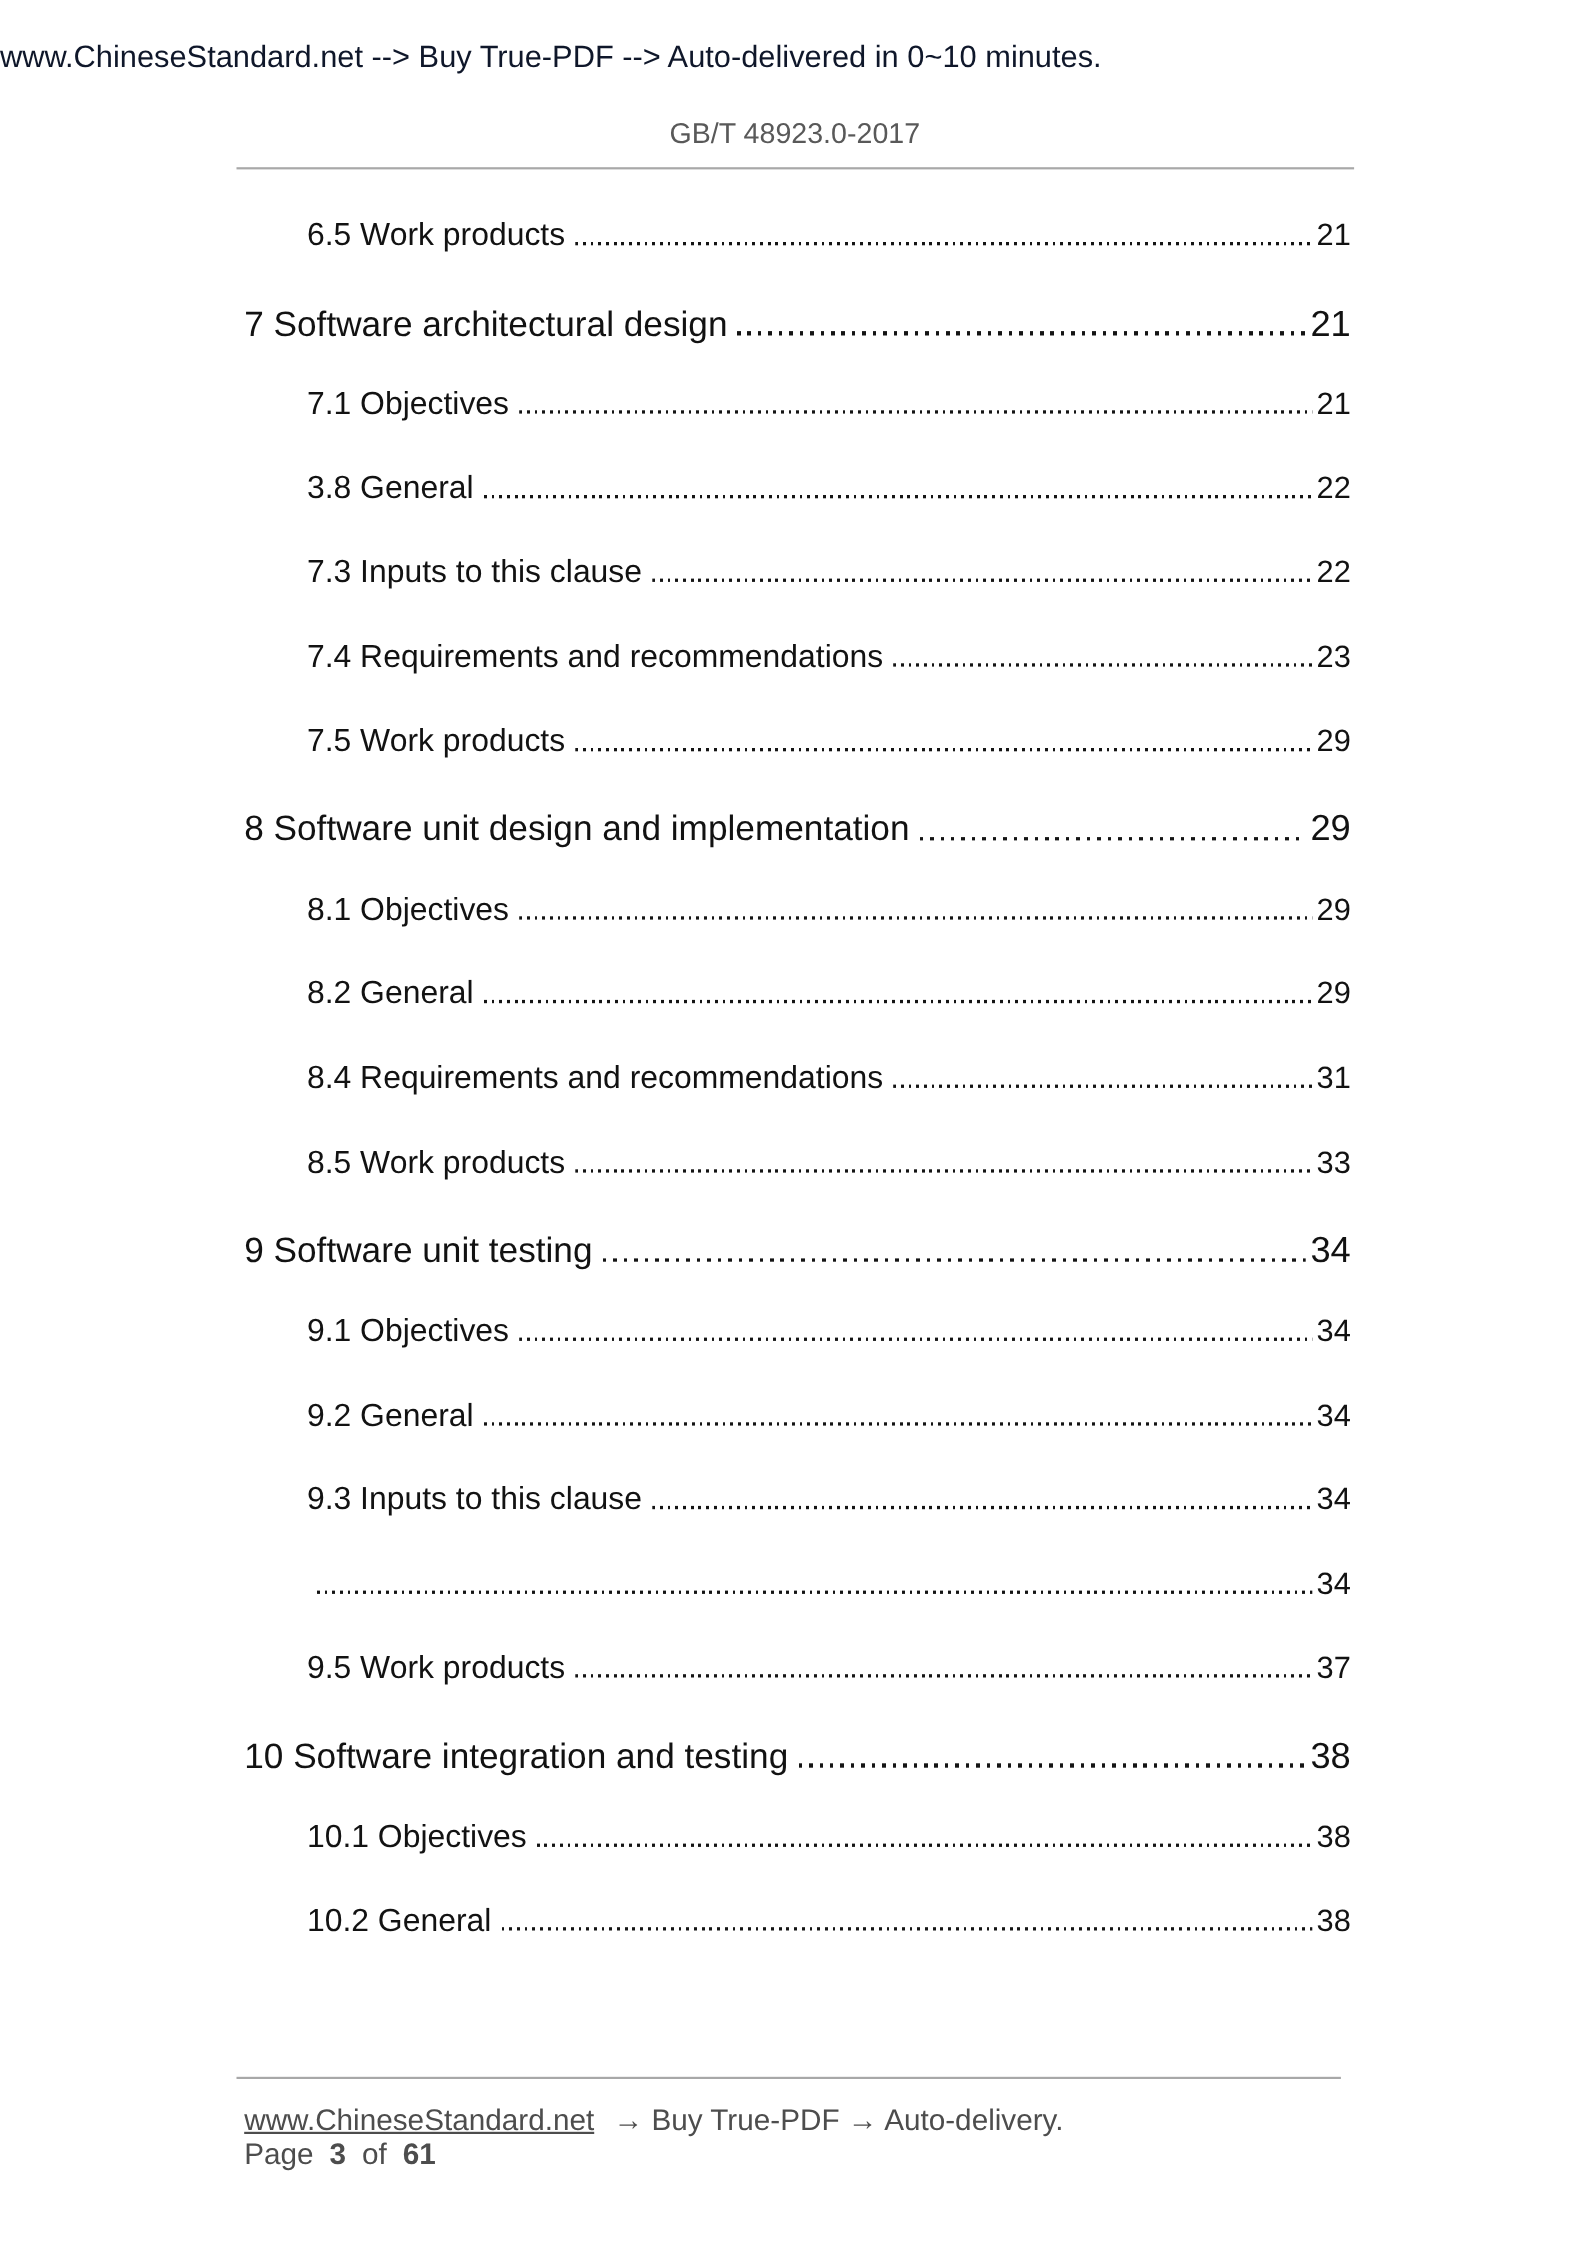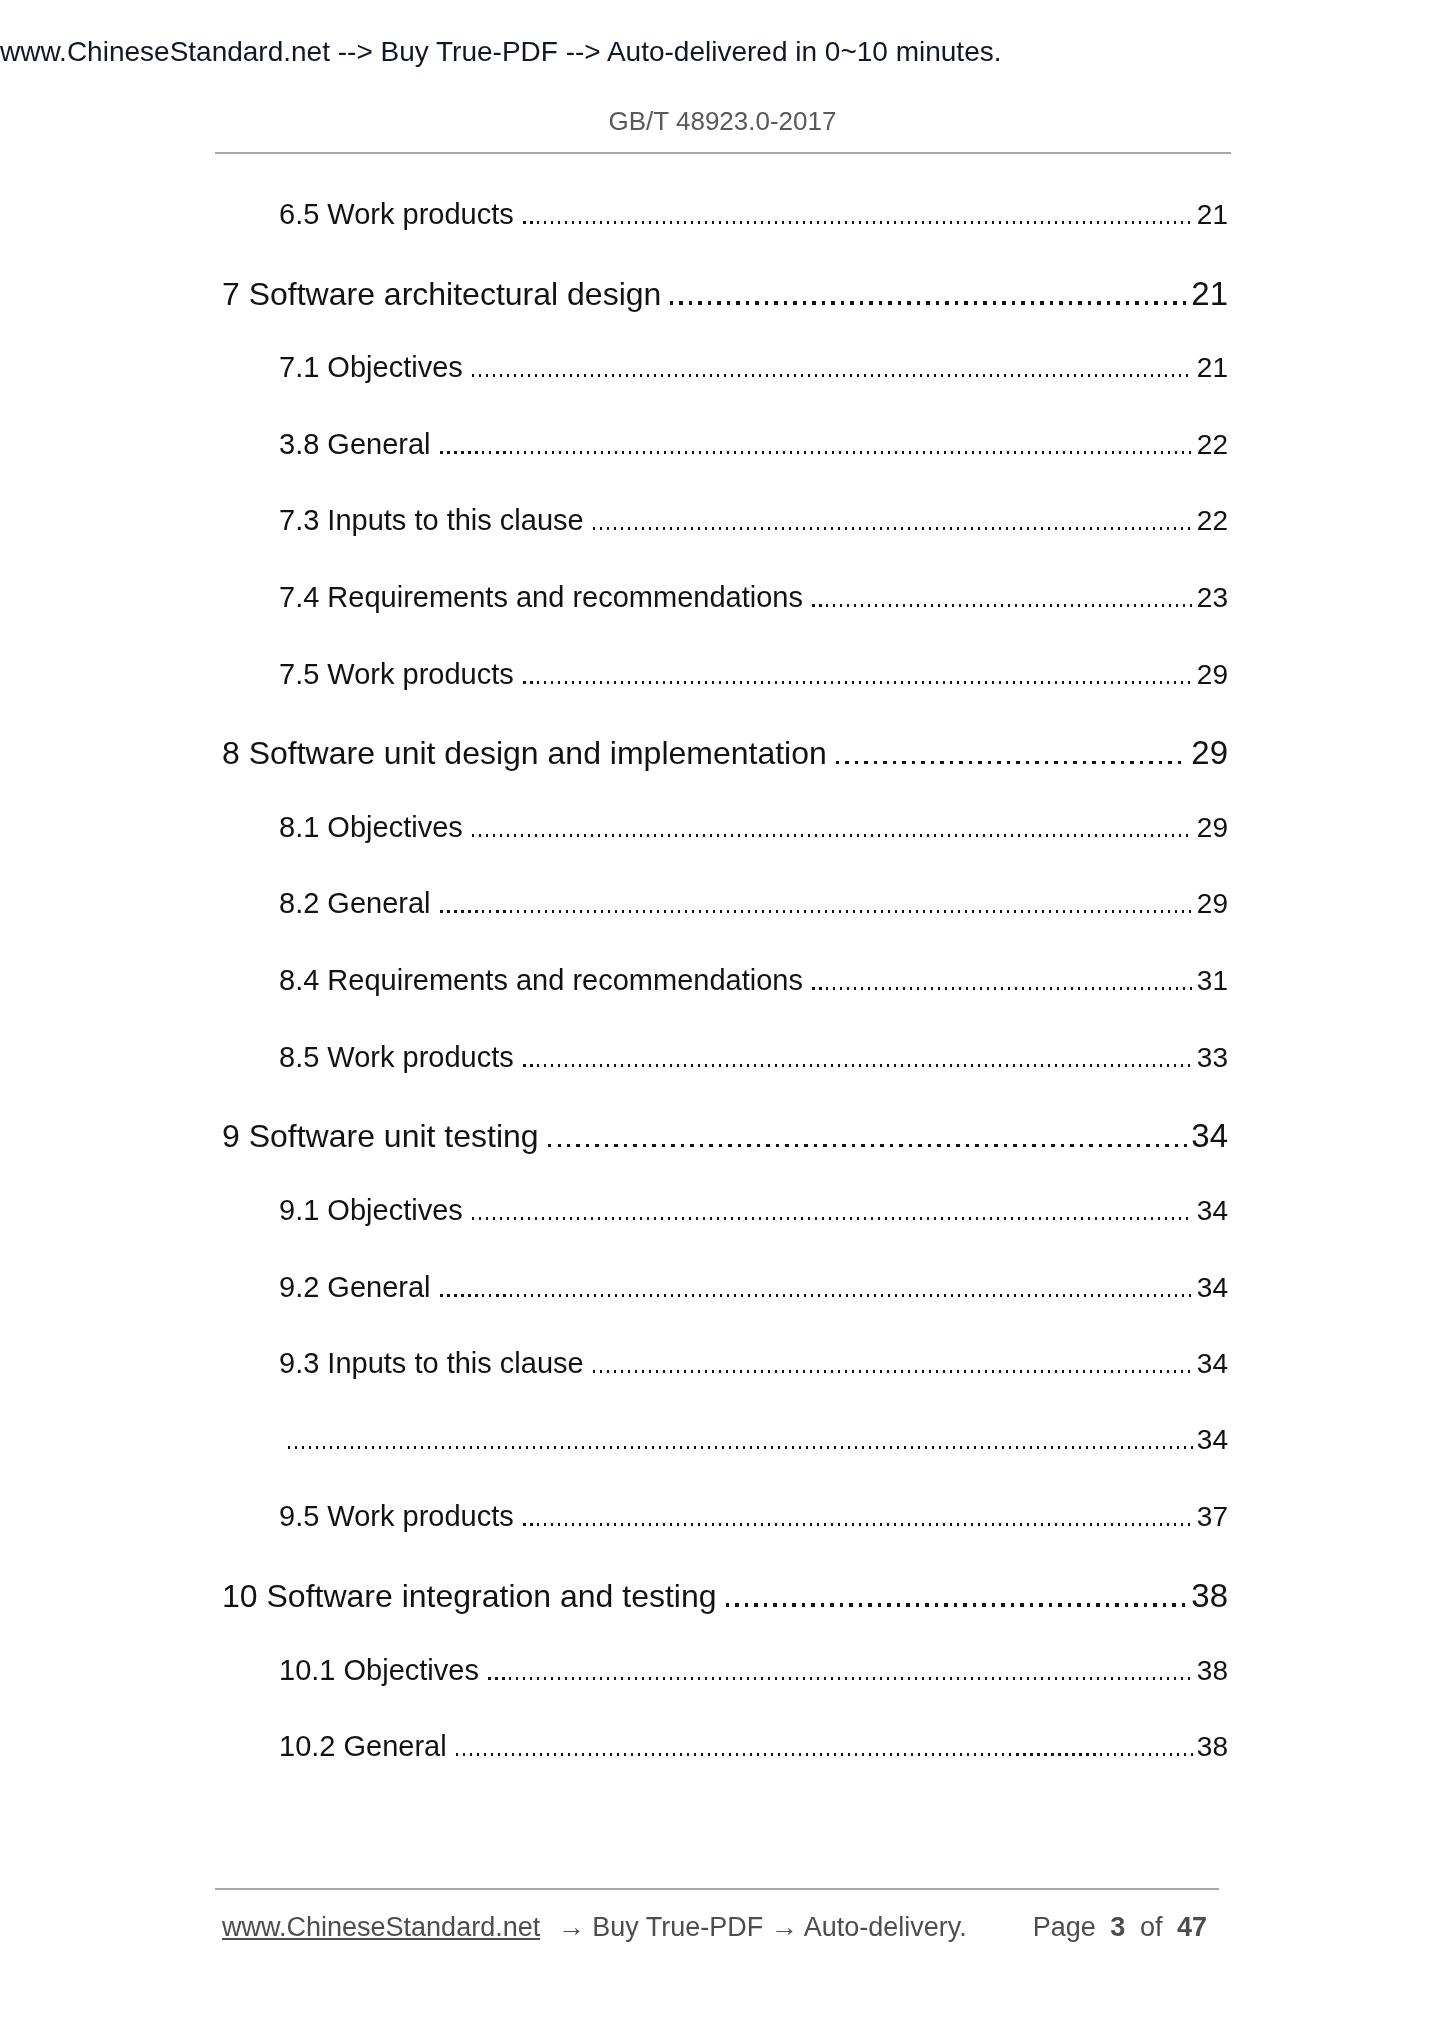--- a/index.html
+++ b/index.html
@@ -44,21 +44,21 @@
     background:repeating-linear-gradient(to right,#141414 0 3.2px, transparent 3.2px 9.5px);
   }
   .toc-page { white-space:nowrap; }
   .l1 .toc-page { font-size:33px; }
   .l2 .toc-page { font-size:28px; }
 
   
   .footer {
     position:absolute; top:1912px; left:222px; width:992px;
     display:flex; justify-content:space-between; align-items:baseline;
-    font-size:27px; color:#4d4d4d;
+    font-size:27px; color:#4d4d4d;flex-direction:column;
   }
   .footer-left { white-space:nowrap; }
   .footer-link { text-decoration:underline; color:#4d4d4d; cursor:pointer; }
   .footer-tagline { margin-left:10px; }
   .footer-right { white-space:nowrap; }
   .pg-bold { font-weight:bold; margin:0 7px; }
 </style>
 </head>
 <body>
 
@@ -181,17 +181,17 @@
 
   <div class="footer">
     <div class="footer-left">
       <span class="footer-link">www.ChineseStandard.net</span>
       <span class="footer-tagline">→ Buy True-PDF → Auto-delivery.</span>
     </div>
     <div class="footer-right">
       <span>Page</span>
       <span class="pg-bold">3</span>
       <span>of</span>
-      <span class="pg-bold">47</span>
+      <span class="pg-bold">61</span>
     </div>
   </div>
 
 </div>
 
 </body></html>

